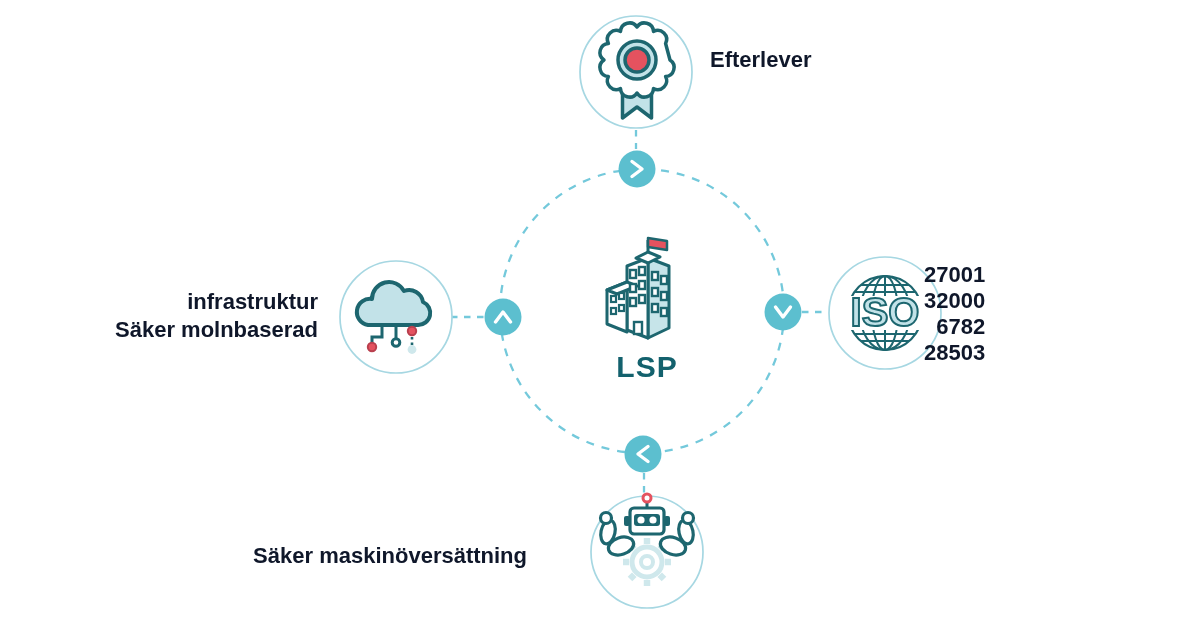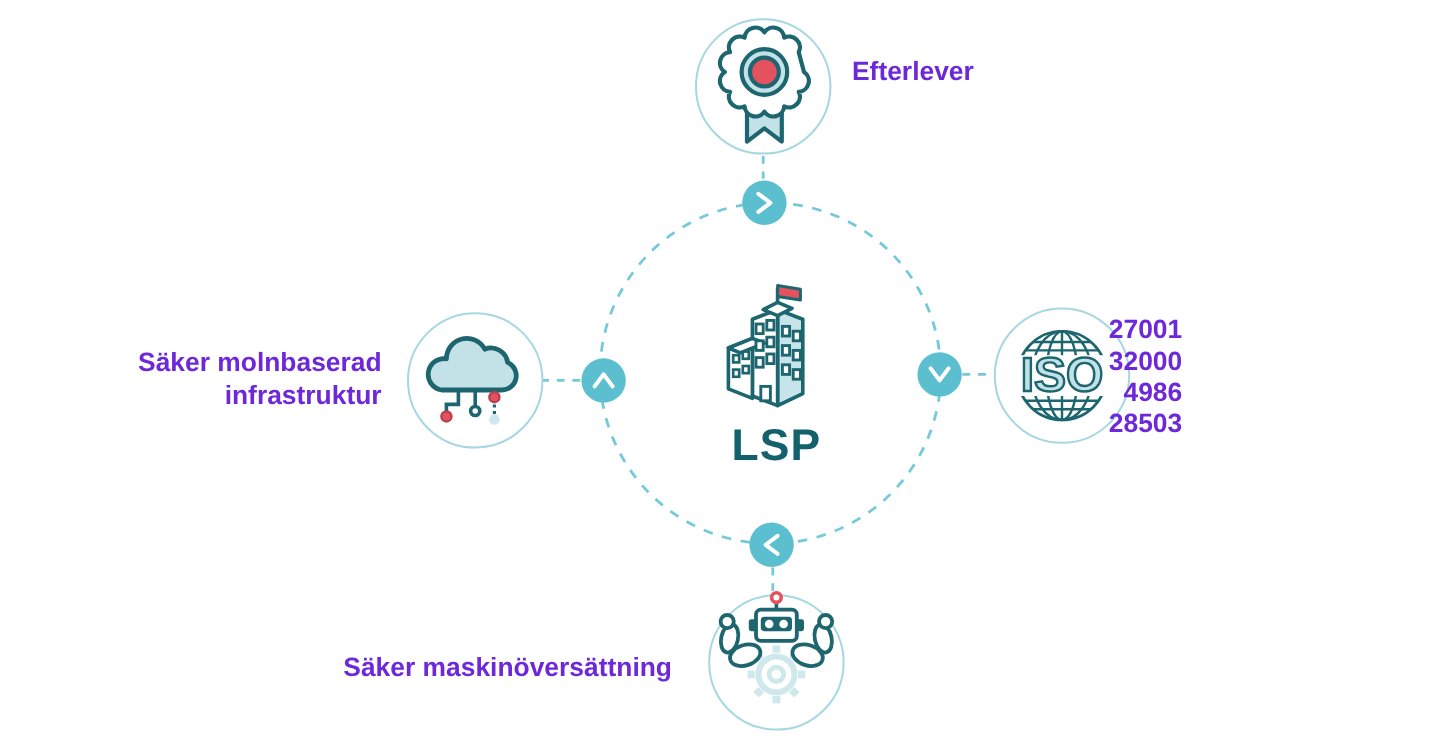--- a/index.html
+++ b/index.html
@@ -2,31 +2,31 @@
 <html><head>
 <meta charset="utf-8">
 <style>
   html,body{margin:0;padding:0;background:#fff;}
   .stage{
     position:relative;width:1200px;height:627px;background:#ffffff;
     font-family:"Liberation Sans","DejaVu Sans",sans-serif;overflow:hidden;
   }
   .layer{position:absolute;left:0;top:0;width:1200px;height:627px;display:block;}
   .label{
-    position:absolute;color:#6d28d9;font-weight:700;font-size:22px;line-height:28px;
+    position:absolute;color:#0f172a;font-weight:700;font-size:22px;line-height:28px;
     white-space:nowrap;
   }
   .label div{display:block;}
   .label-top{left:710px;top:46px;text-align:left;}
   .label-left{right:882px;top:288px;text-align:right;}
-  .label-bottom{right:640px;top:542px;text-align:right;}
+  .label-bottom{right:673px;top:542px;text-align:right;}
   .label-right{left:924px;top:262px;text-align:right;line-height:26px;}
   .lsp{
     position:absolute;left:567px;top:350px;width:160px;text-align:center;
-    color:#13616d;font-weight:700;font-size:37px;letter-spacing:1px;
+    color:#13616d;font-weight:700;font-size:30px;letter-spacing:1px;
   }
 </style>
 </head>
 <body>
 
 <div class="stage">
 
   <svg class="layer" viewBox="0 0 1200 627">
 
     <circle cx="642" cy="311" r="142" fill="none" stroke="#74c9db" stroke-width="2.3" stroke-dasharray="8 8"></circle>
@@ -150,27 +150,27 @@
     </g>
   </svg>
 
   <div class="label label-top">
     <div>Efterlever</div>
   </div>
 
   <div class="label label-right">
     <div>27001</div>
     <div>32000</div>
-    <div>4986</div>
+    <div>6782</div>
     <div>28503</div>
   </div>
 
   <div class="label label-left">
+    <div>infrastruktur</div>
     <div>Säker molnbaserad</div>
-    <div>infrastruktur</div>
   </div>
 
   <div class="label label-bottom">
     <div>Säker maskinöversättning</div>
   </div>
 
   <div class="lsp">LSP</div>
 
 </div>
 

